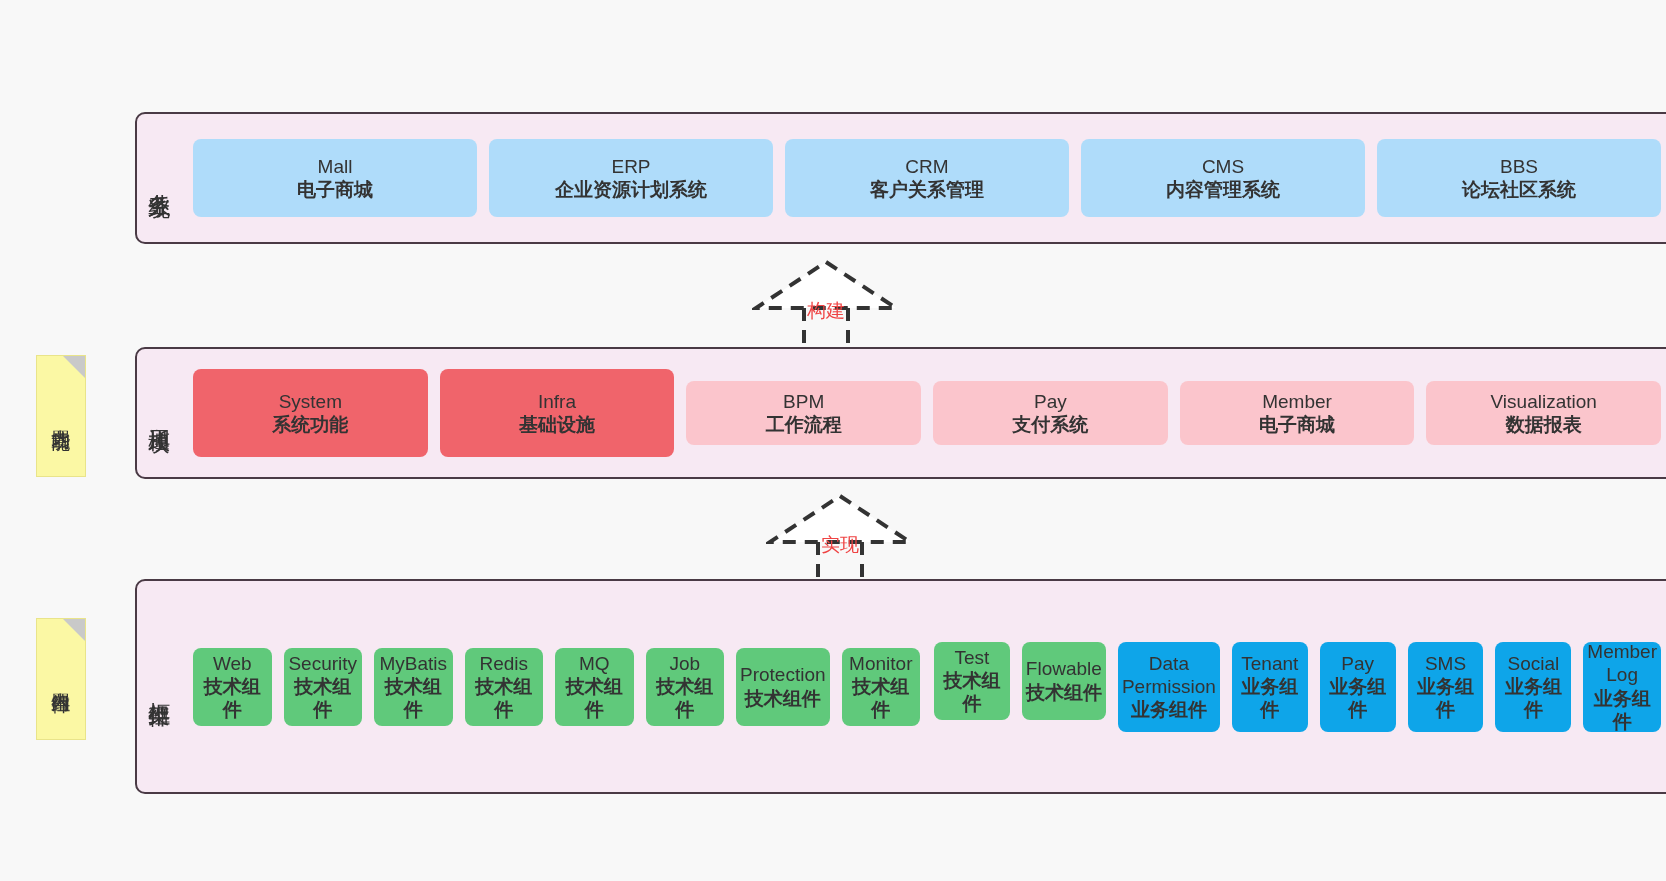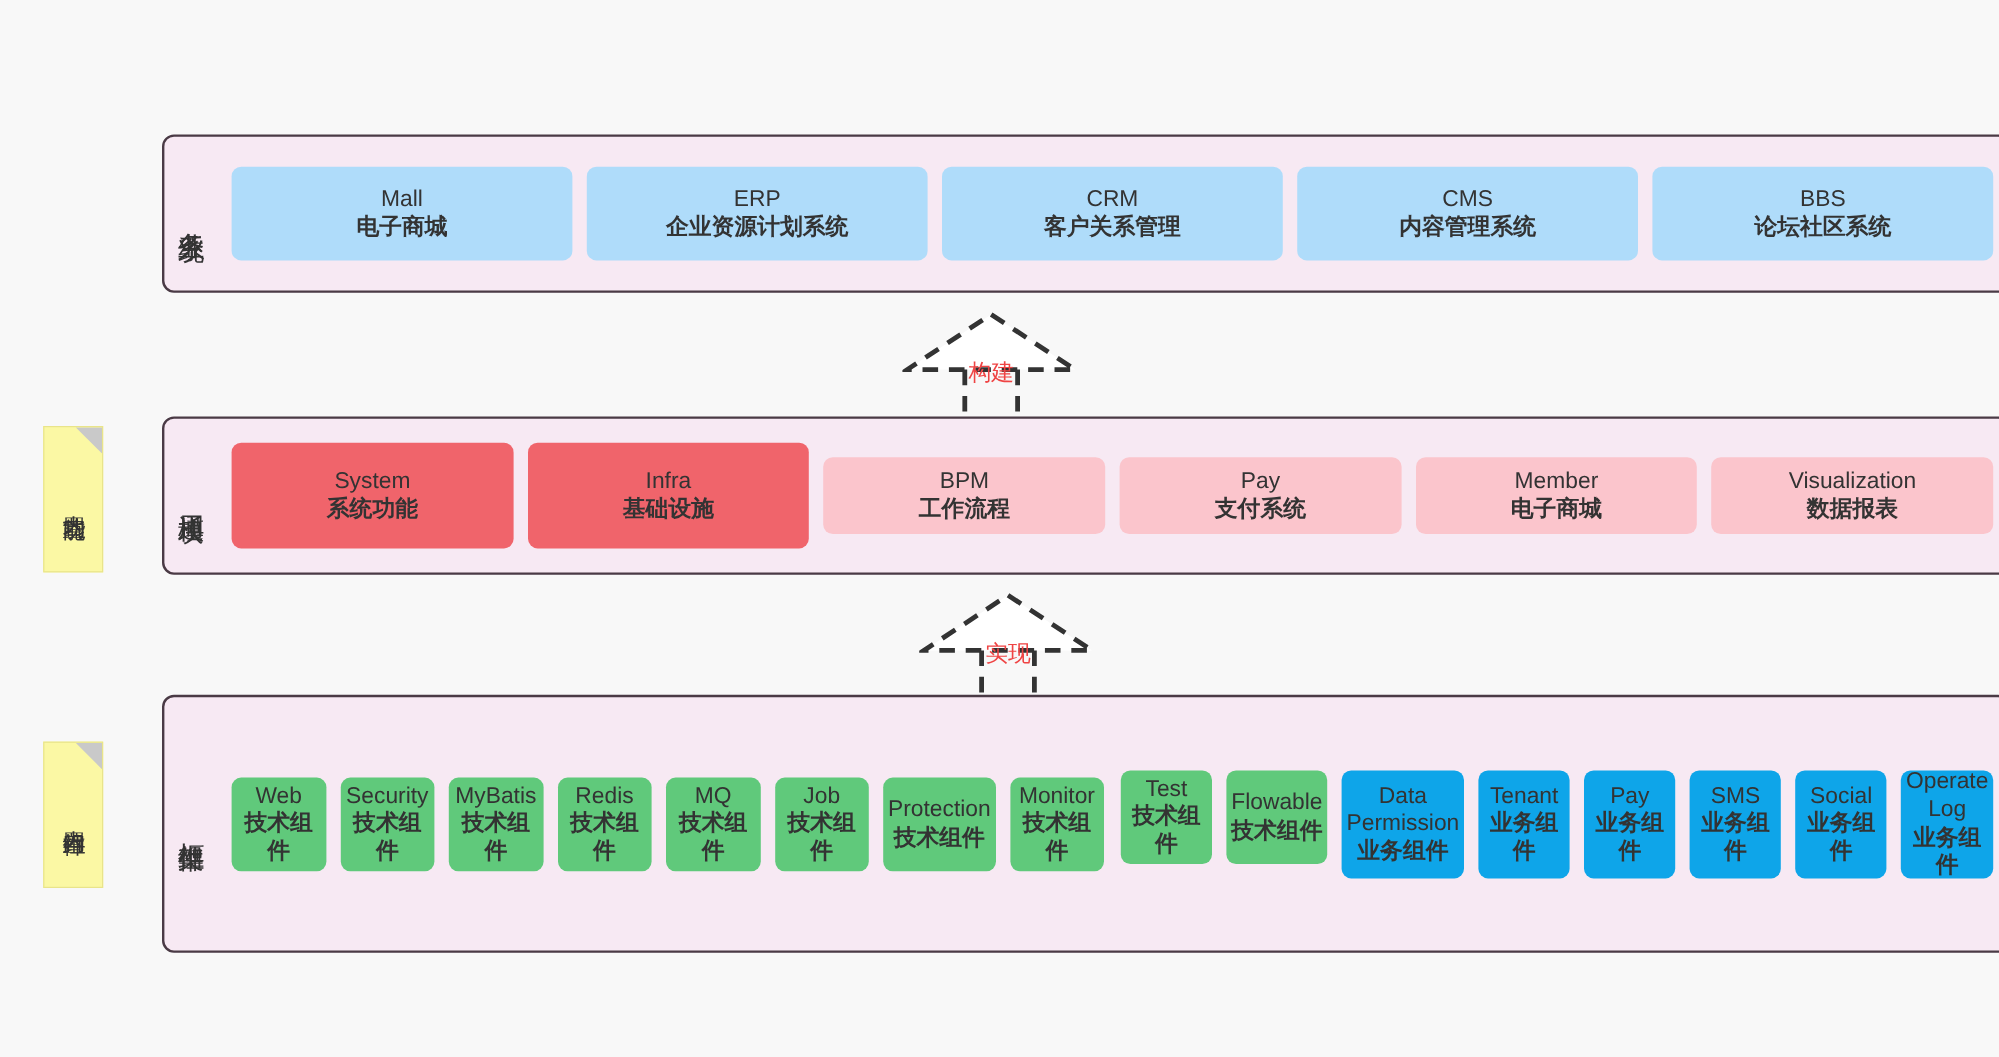--- a/index.html
+++ b/index.html
@@ -298,21 +298,21 @@
         </div>
         <div class="card lgreen">
           <span class="en">SMS</span>
           <span class="cn">业务组件</span>
         </div>
         <div class="card lgreen">
           <span class="en">Social</span>
           <span class="cn">业务组件</span>
         </div>
         <div class="card lgreen">
-          <span class="en">Operate Log</span>
+          <span class="en">Member Log</span>
           <span class="cn">业务组件</span>
         </div>
       </div>
 
     </div>
   </div>
 
 </div>
 
 </body></html>

